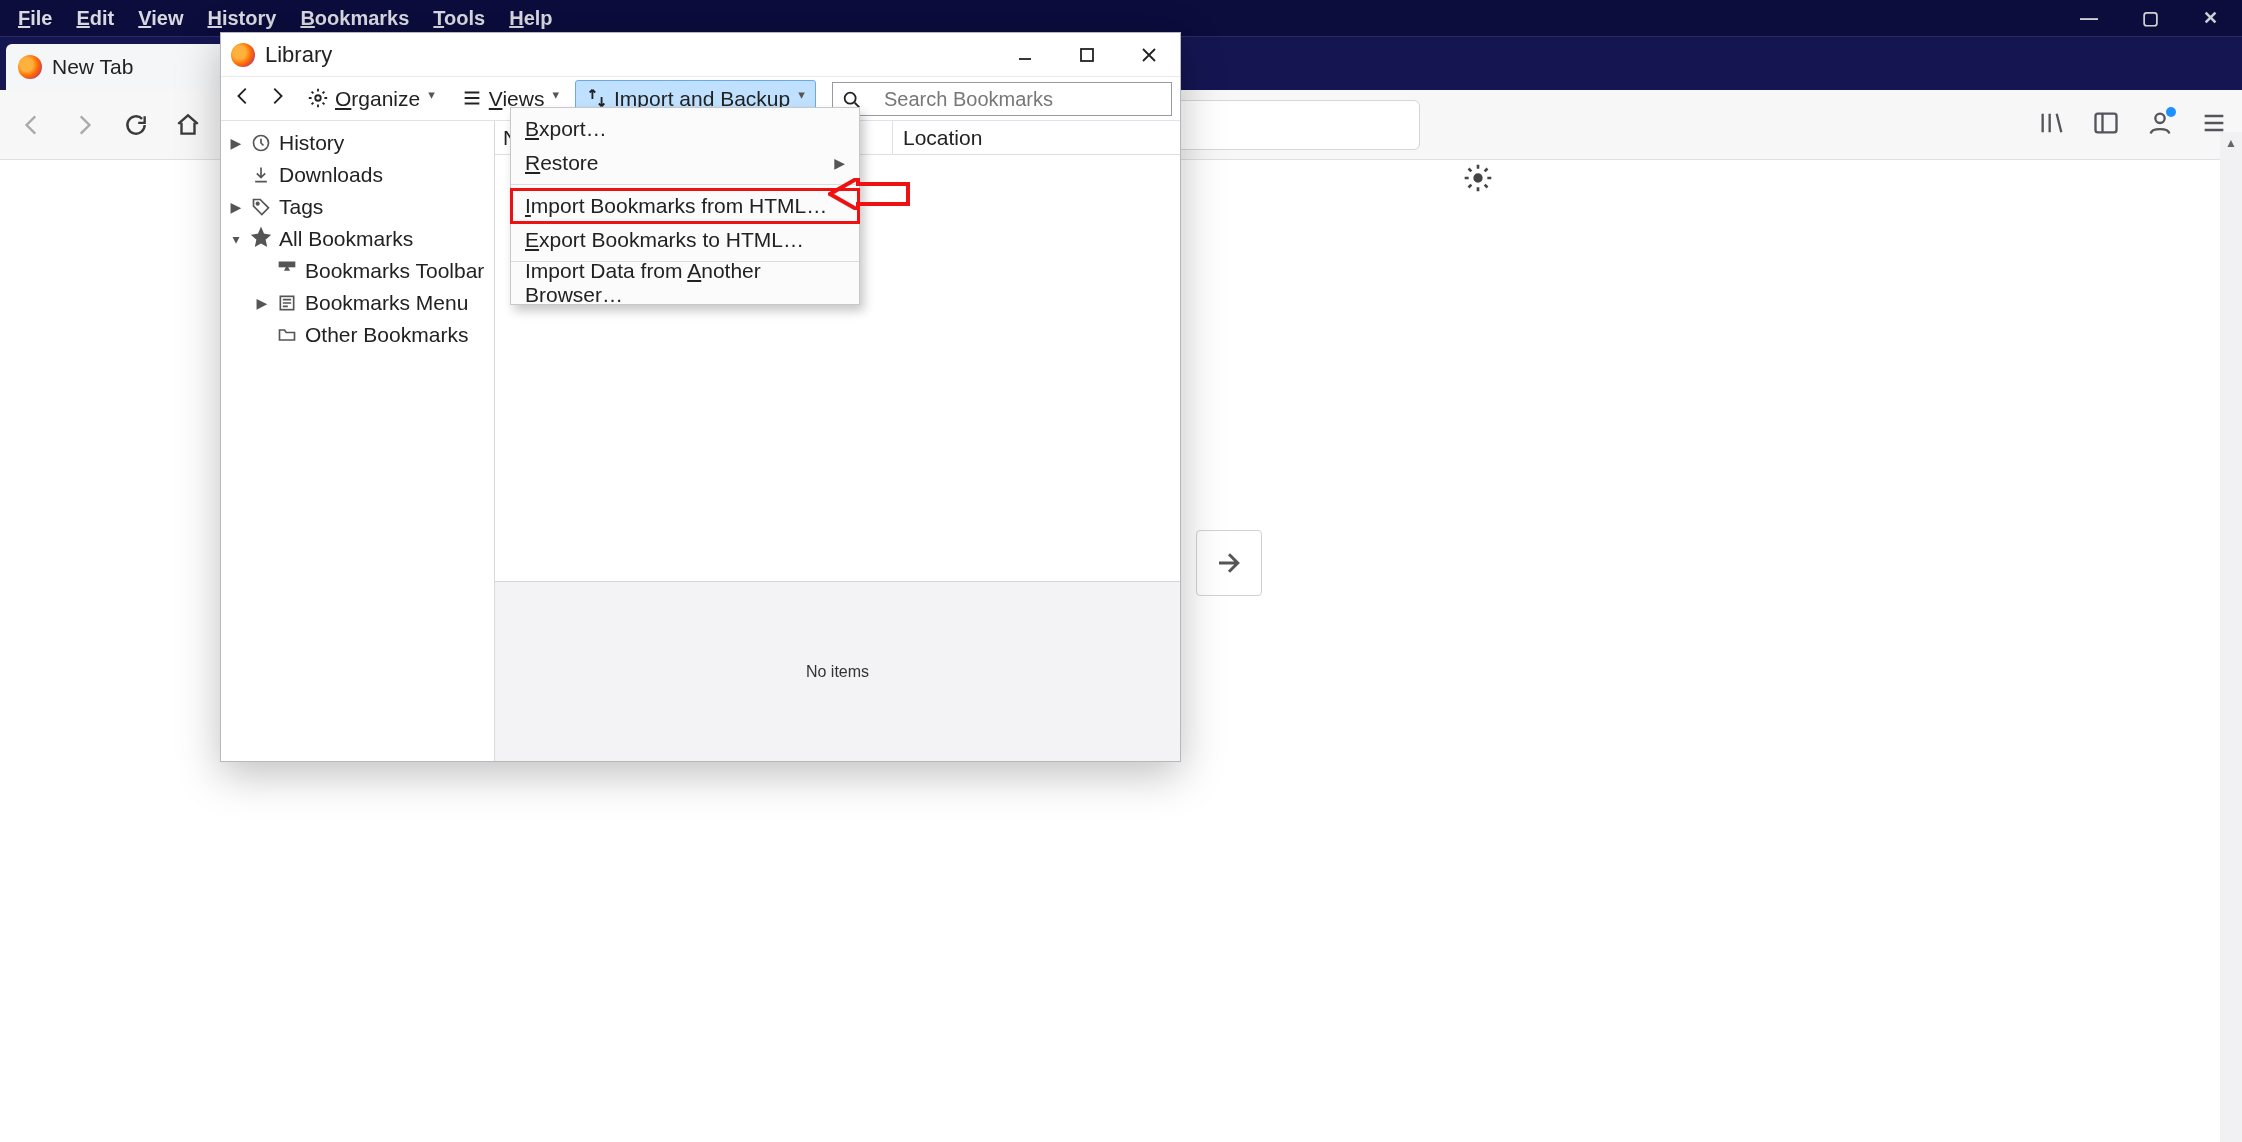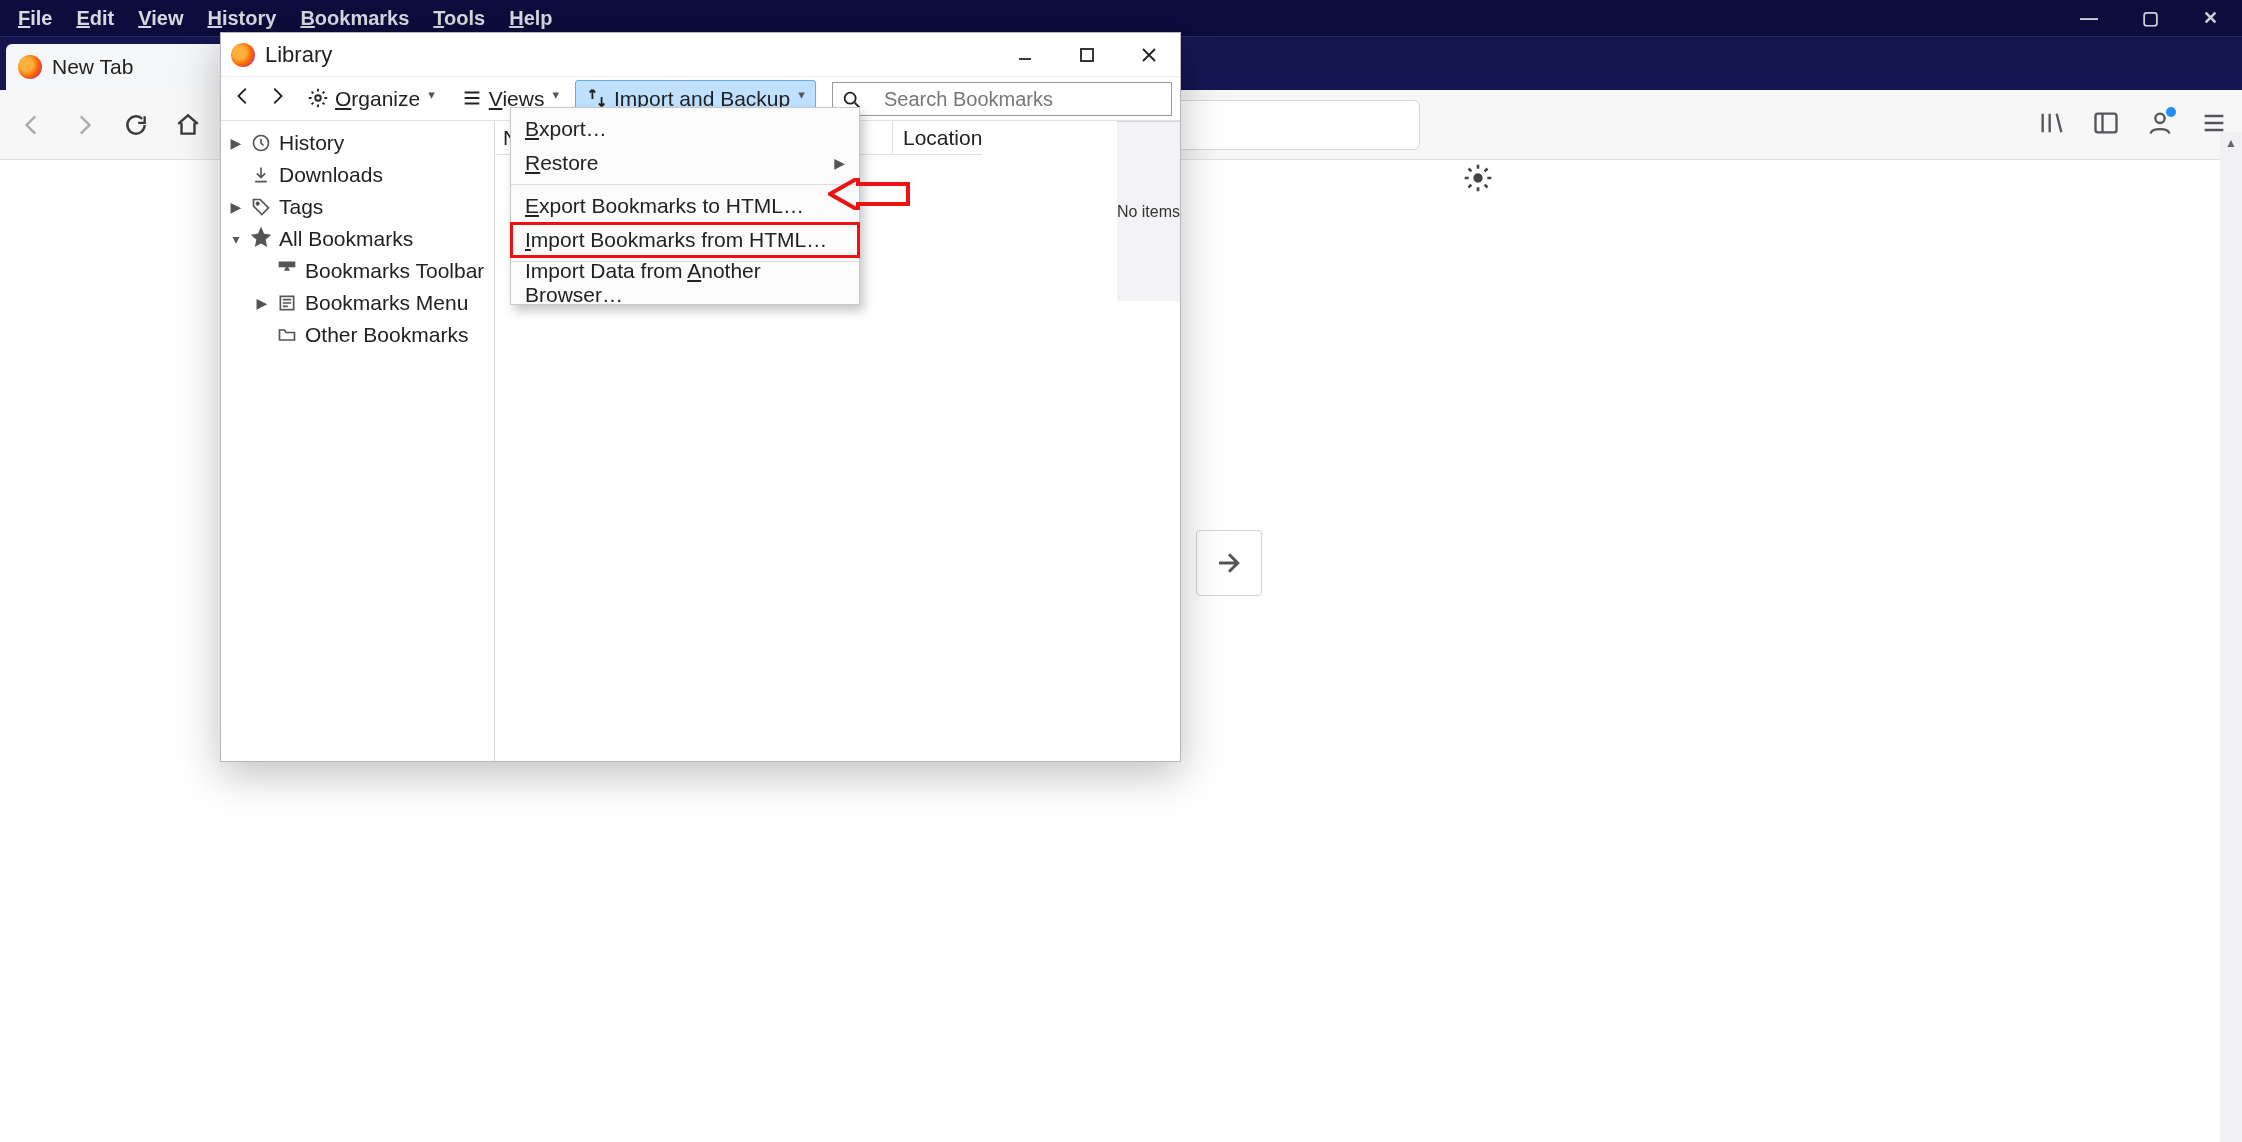--- a/index.html
+++ b/index.html
@@ -173,21 +173,21 @@
   .tree-row {
     display: flex; align-items: center; gap: 8px;
     height: 32px; padding-left: 4px;
     white-space: nowrap;
   }
   .tree-row .twisty { width: 14px; text-align: center; color: #555; font-size: 14px; }
   .tree-row .ind1 { width: 18px; }
   .tree-row svg { width: 20px; height: 20px; stroke: #555; fill: none; stroke-width: 2; }
   .tree-row .star svg { fill: #555; stroke: #555; }
 
-  .lib-main { flex: 1; display: flex; flex-direction: row; }
+  .lib-main { flex: 1; display: flex; flex-direction: column; }
   .lib-columns {
     height: 34px;
     border-bottom: 1px solid #e0e0e4;
     display: flex; align-items: center;
     font-size: 21px; color: #222;
   }
   .lib-columns .col-n { width: 398px; padding-left: 8px; border-right: 1px solid #e0e0e4; height: 100%; display:flex; align-items:center; }
   .lib-columns .col-l { padding-left: 10px; }
 
   .lib-detail {
@@ -472,25 +472,25 @@
 
 <div class="dropdown">
   <div class="dd-item">
       <span><u class="hot">B</u><span>xport…</span></span>
     </div>
   <div class="dd-item">
       <span><u class="hot">R</u><span>estore</span></span>
       <span class="sub">▶</span>
     </div>
   <div class="dd-sep"></div>
+  <div class="dd-item dd-highlight">
+      <span><u class="hot">I</u><span>mport Bookmarks from HTML…</span></span>
+    </div>
   <div class="dd-item">
       <span><u class="hot">E</u><span>xport Bookmarks to HTML…</span></span>
-    </div>
-  <div class="dd-item dd-highlight">
-      <span><u class="hot">I</u><span>mport Bookmarks from HTML…</span></span>
     </div>
   <div class="dd-sep"></div>
   <div class="dd-item">
       <span>Import Data from <u class="hot">A</u>nother Browser…</span>
     </div>
 </div>
 
 <svg class="annot-arrow" viewBox="0 0 82 32">
   <path d="M80 6 H30 V0 L2 16 L30 32 V26 H80 Z" fill="none" stroke="#e11" stroke-width="4"></path>
 </svg>

